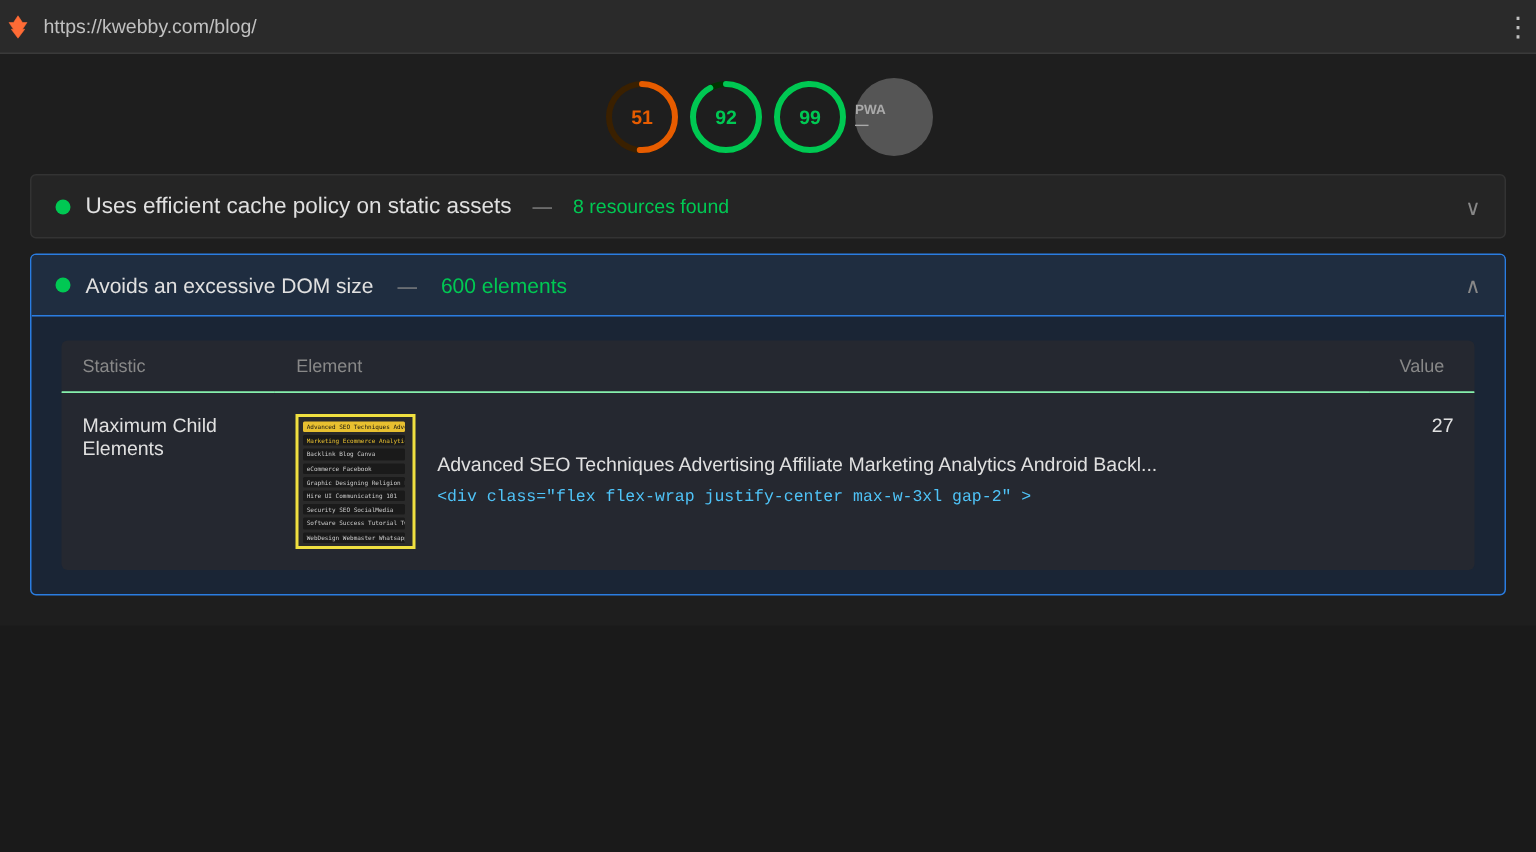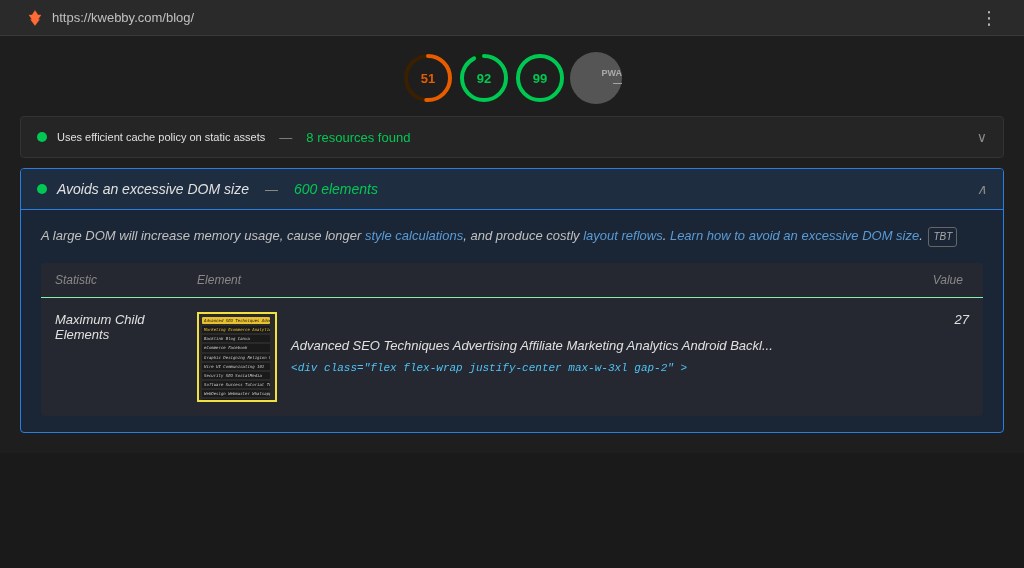--- a/index.html
+++ b/index.html
@@ -12,21 +12,21 @@
       min-height: 568px;
       overflow: hidden;
     }
 
     
     .top-bar {
       background: #2a2a2a;
       height: 36px;
       display: flex;
       align-items: center;
-      padding: 0 26px;
+      padding: 0 3px;
       gap: 8px;
       border-bottom: 1px solid #3a3a3a;
     }
     .top-bar-icon {
       width: 18px;
       height: 18px;
     }
     .top-bar-url {
       color: #c0c0c0;
       font-size: 13px;
@@ -69,21 +69,21 @@
       font-weight: bold;
     }
 
     .score-pwa {
       width: 52px;
       height: 52px;
       border-radius: 50%;
       background: #555;
       display: flex;
       flex-direction: column;
-      align-items: flex-end;
+      align-items: flex-start;
       justify-content: center;
       font-size: 9px;
       color: #aaa;
       font-weight: bold;
     }
 
     
     .main-content {
       background: #1e1e1e;
       padding: 0 20px 20px;
@@ -102,39 +102,38 @@
     }
     .dot-green {
       width: 10px;
       height: 10px;
       border-radius: 50%;
       background: #00c853;
       flex-shrink: 0;
     }
     .cache-row-text {
       color: #e0e0e0;
-      font-size: 11px;
+      font-size: 15px;
     }
     .cache-row-count {
       color: #00c853;
       font-size: 13px;
     }
     .cache-row-chevron {
       margin-left: auto;
       color: #888;
       font-size: 14px;
     }
 
     
     .dom-panel {
       background: #1a2535;
       border: 1.5px solid #2a7de1;
       border-radius: 4px;
       overflow: hidden;
-      font-style: italic;
     }
 
     .dom-panel-header {
       background: #1f2d40;
       padding: 12px 16px;
       display: flex;
       align-items: center;
       gap: 10px;
       border-bottom: 1px solid #2a7de1;
     }
@@ -322,24 +321,20 @@
   <div class="dom-panel">
     <div class="dom-panel-header">
       <div class="dot-green"></div>
       <span class="dom-panel-header-text">Avoids an excessive DOM size</span>
       <span style="color:#888;margin:0 6px;">—</span>
       <span class="dom-panel-count">600 elements</span>
       <span class="dom-panel-chevron">∧</span>
     </div>
 
     <div class="dom-panel-body">
-      <p class="dom-description">
-        <span>A large DOM will increase memory usage, cause longer </span><a href="#">style calculations</a><span>, and produce costly </span><a href="#">layout reflows</a><span>. </span><a href="#">Learn how to avoid an excessive DOM size</a>.
-        <span class="tbt-badge">TBT</span>
-      </p>
 
       <table class="dom-table">
         <thead>
           <tr>
             <th>Statistic</th>
             <th>Element</th>
             <th class="right">Value</th>
           </tr>
         </thead>
         <tbody>

